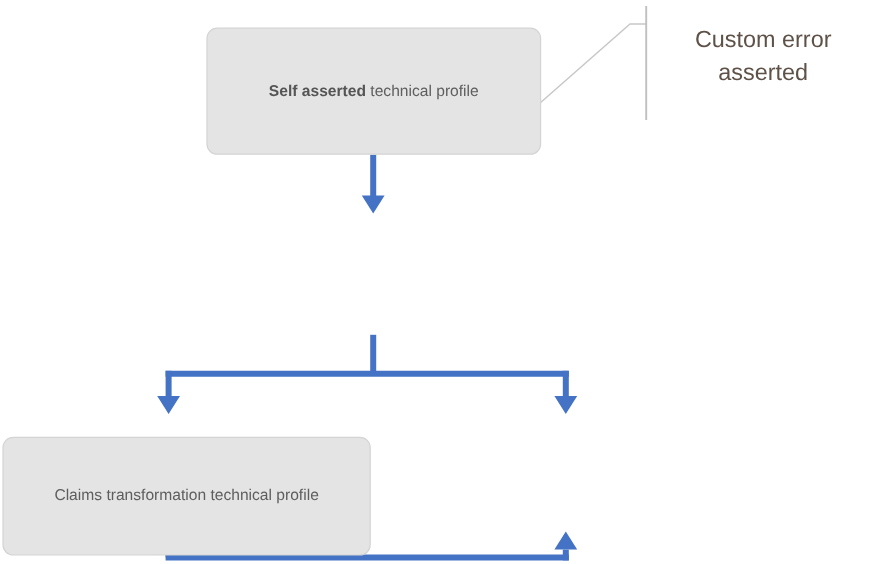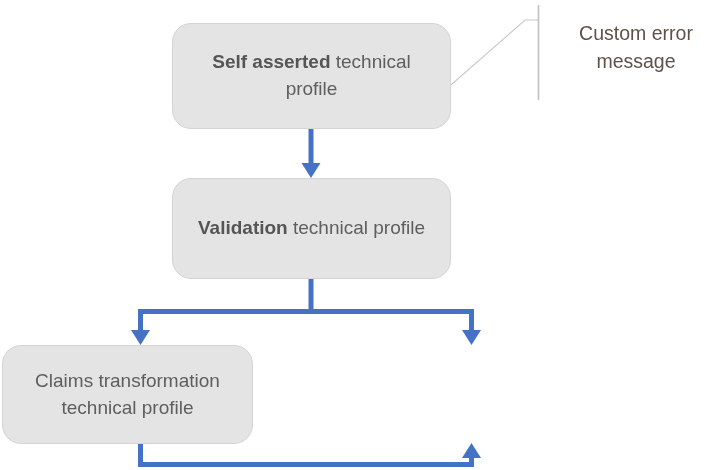--- a/index.html
+++ b/index.html
@@ -24,47 +24,47 @@
     top: 0;
     width: 727px;
     height: 470px;
     pointer-events: none;
   }
   .node {
     position: absolute;
     box-sizing: border-box;
     background: #E4E4E4;
     border: 1px solid #D4D4D4;
-    border-radius: 19px;
+    border-radius: 9px;
     display: flex;
     align-items: center;
     justify-content: center;
     text-align: center;
     color: #5A5A5A;
-    font-size: 19px;
+    font-size: 13px;
     line-height: 1.42;
     padding: 4px 14px;
     z-index: 2;
   }
   .node .txt {
     display: block;
     width: 100%;
   }
   .node .b {
     font-weight: bold;
     color: #555555;
   }
   .node .r {
     font-weight: normal;
     color: #5E5E5E;
   }
 
   #node-self-asserted  { left: 172px; top: 23px;  width: 279px; height: 106px; }
   #node-validation     { left: 172px; top: 178px; width: 279px; height: 101px; }
-  #node-claims-left    { left: 2px;   top: 345px; width: 251px; height: 99px;  }
+  #node-claims-left    { left: 2px;   top: 364px; width: 307px; height: 99px;  }
   #node-claims-right   { left: 335px; top: 345px; width: 281px; height: 99px;  }
 
   .callout-label {
     position: absolute;
     left: 548px;
     top: 20px;
     width: 176px;
     text-align: center;
     color: #5E5248;
     font-size: 19.5px;
@@ -104,24 +104,21 @@
       <line x1="138" y1="464.5" x2="474" y2="464.5" stroke="#4472C4" stroke-width="5"></line>
       <line x1="471.5" y1="467" x2="471.5" y2="458" stroke="#4472C4" stroke-width="5"></line>
       <polygon points="471.5,443 462,458 481,458" fill="#4472C4"></polygon>
     </g>
   </svg>
 
   <div class="node" id="node-self-asserted">
     <span class="txt"><span class="b">Self asserted</span><span class="r"> technical profile</span></span>
   </div>
 
-  <div class="node" id="node-validation">
-    <span class="txt"><span class="b">Validation</span><span class="r"> technical profile</span></span>
-  </div>
 
   <div class="node" id="node-claims-left">
     <span class="txt r">Claims transformation technical profile</span>
   </div>
 
 
-  <div class="callout-label">Custom error message</div>
+  <div class="callout-label">Custom error asserted</div>
 
 </div>
 
 </body></html>

